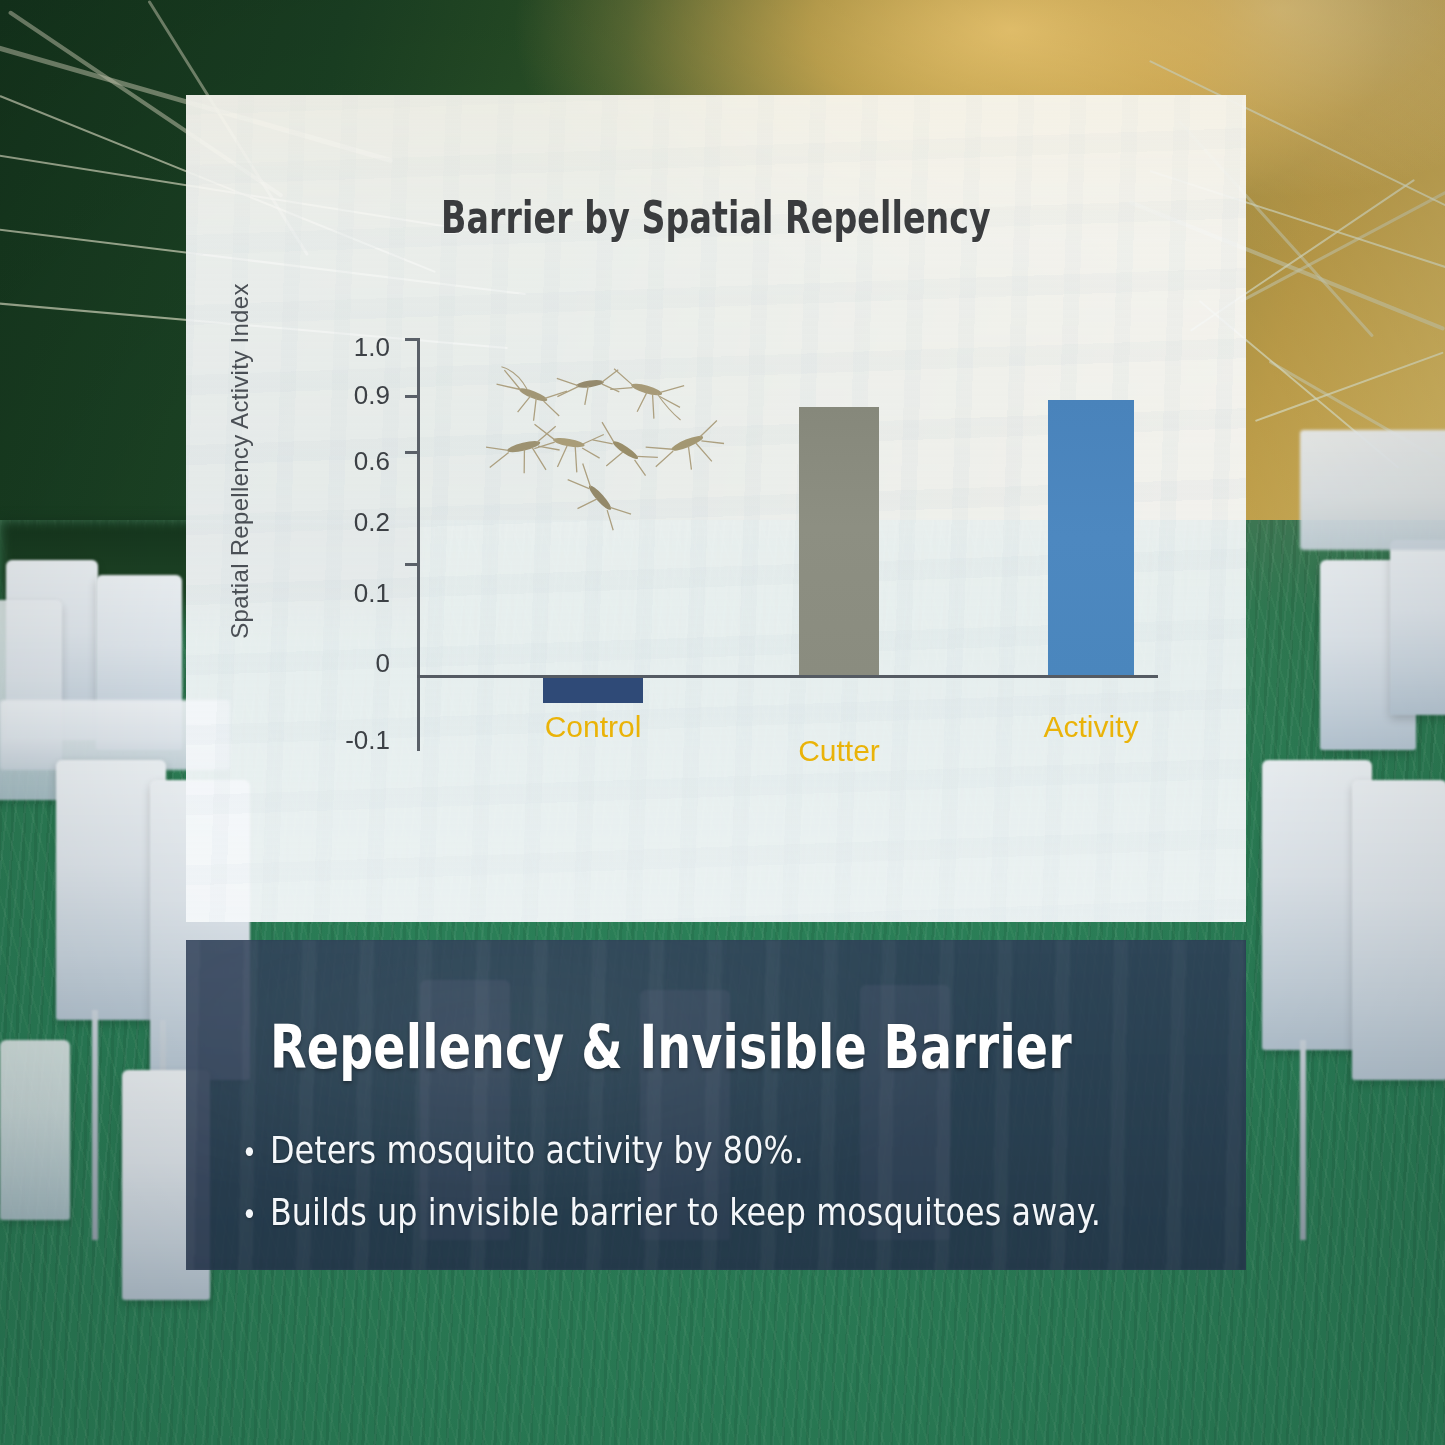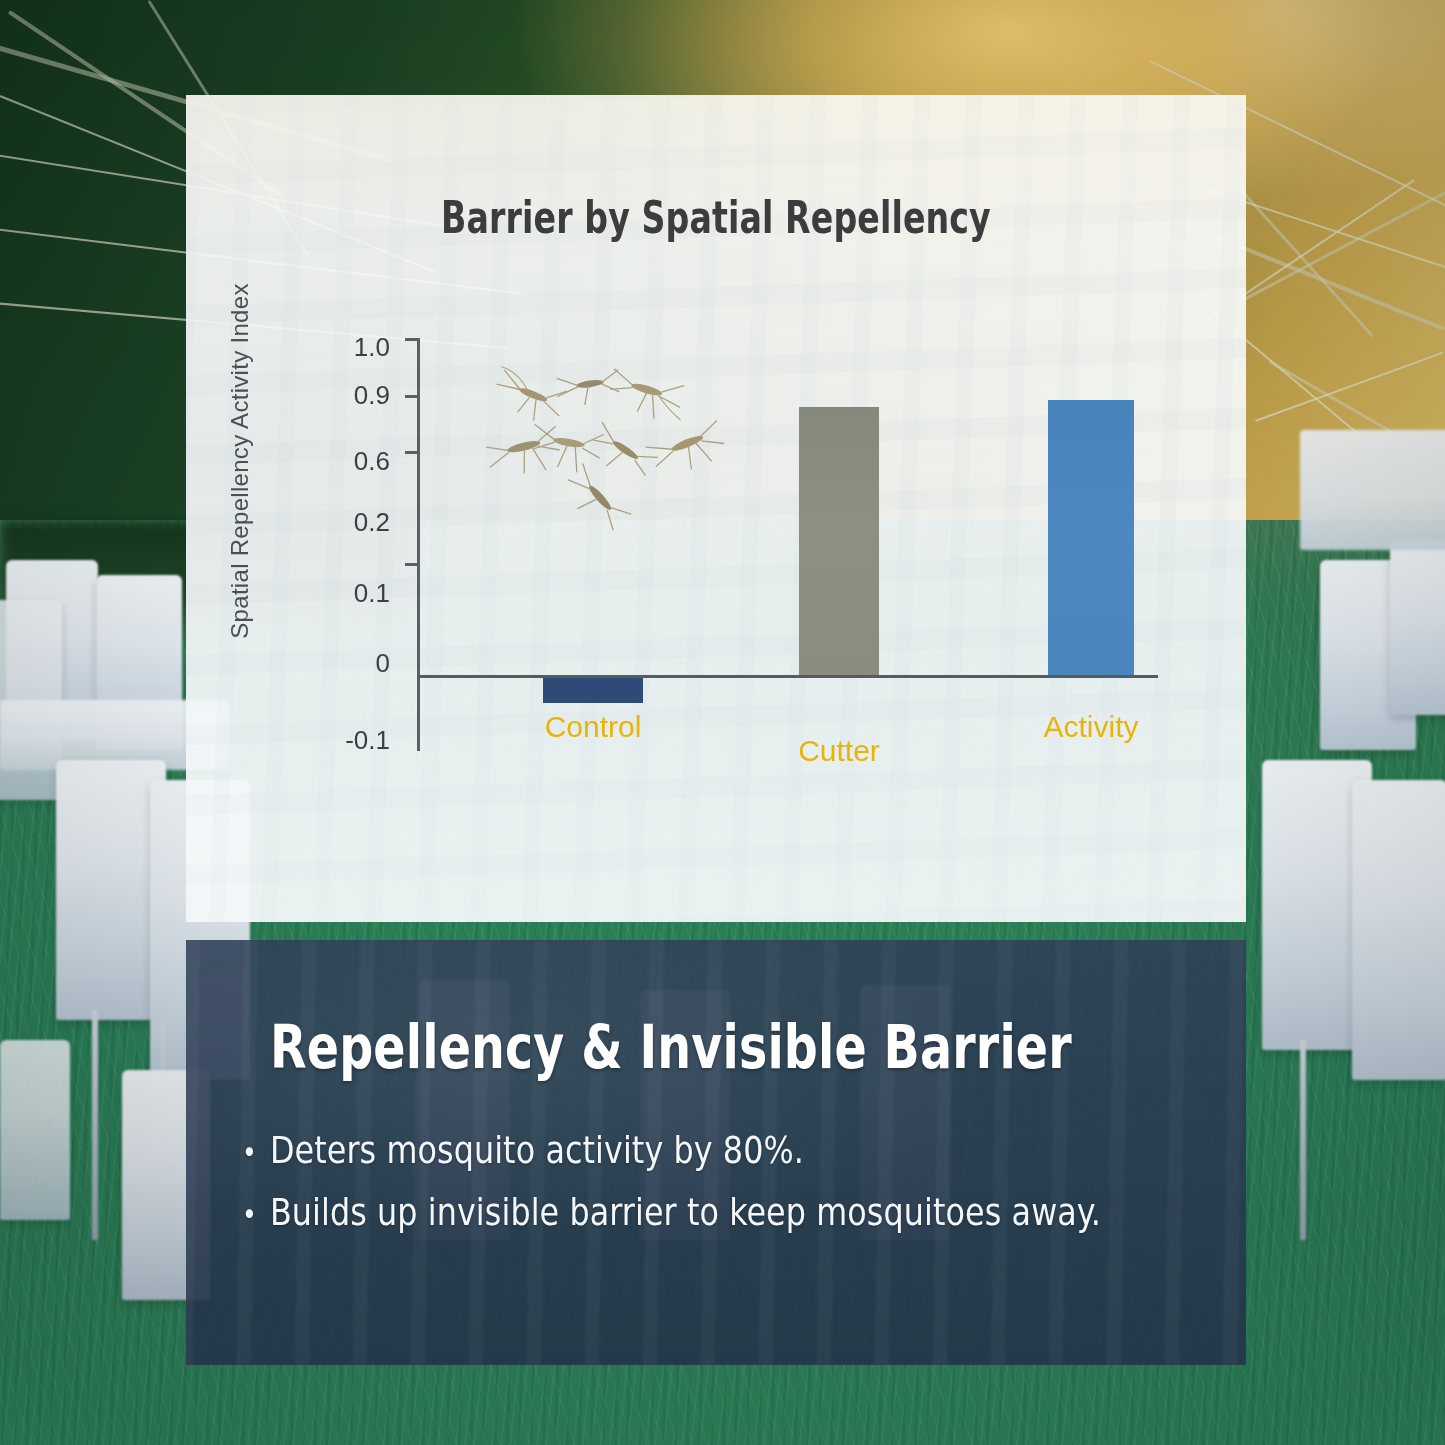--- a/index.html
+++ b/index.html
@@ -95,21 +95,21 @@
 
   .bar{position:absolute;}
   .xtick-label{position:absolute;text-align:center;font-size:30px;color:#eab308;
     font-family:"Liberation Sans",sans-serif;}
 
   
   #swarm{position:absolute;left:300px;top:268px;width:245px;height:175px;}
 
   
   #info-panel{
-    position:absolute;left:186px;top:940px;width:1060px;height:425px;
+    position:absolute;left:186px;top:940px;width:1060px;height:330px;
     background:rgba(42,58,82,.86);
     overflow:hidden;
   }
   #info-bleed{position:absolute;inset:0;
     background:
       repeating-linear-gradient(91deg, rgba(255,255,255,.035) 0px, rgba(255,255,255,.035) 14px, rgba(0,0,0,0) 14px, rgba(0,0,0,0) 58px),
       radial-gradient(ellipse 700px 260px at 30% 30%, rgba(255,255,255,.05) 0%, rgba(0,0,0,0) 70%),
       linear-gradient(180deg, rgba(60,78,104,.25) 0%, rgba(25,38,58,.30) 100%);
     filter:blur(1px);}
 

